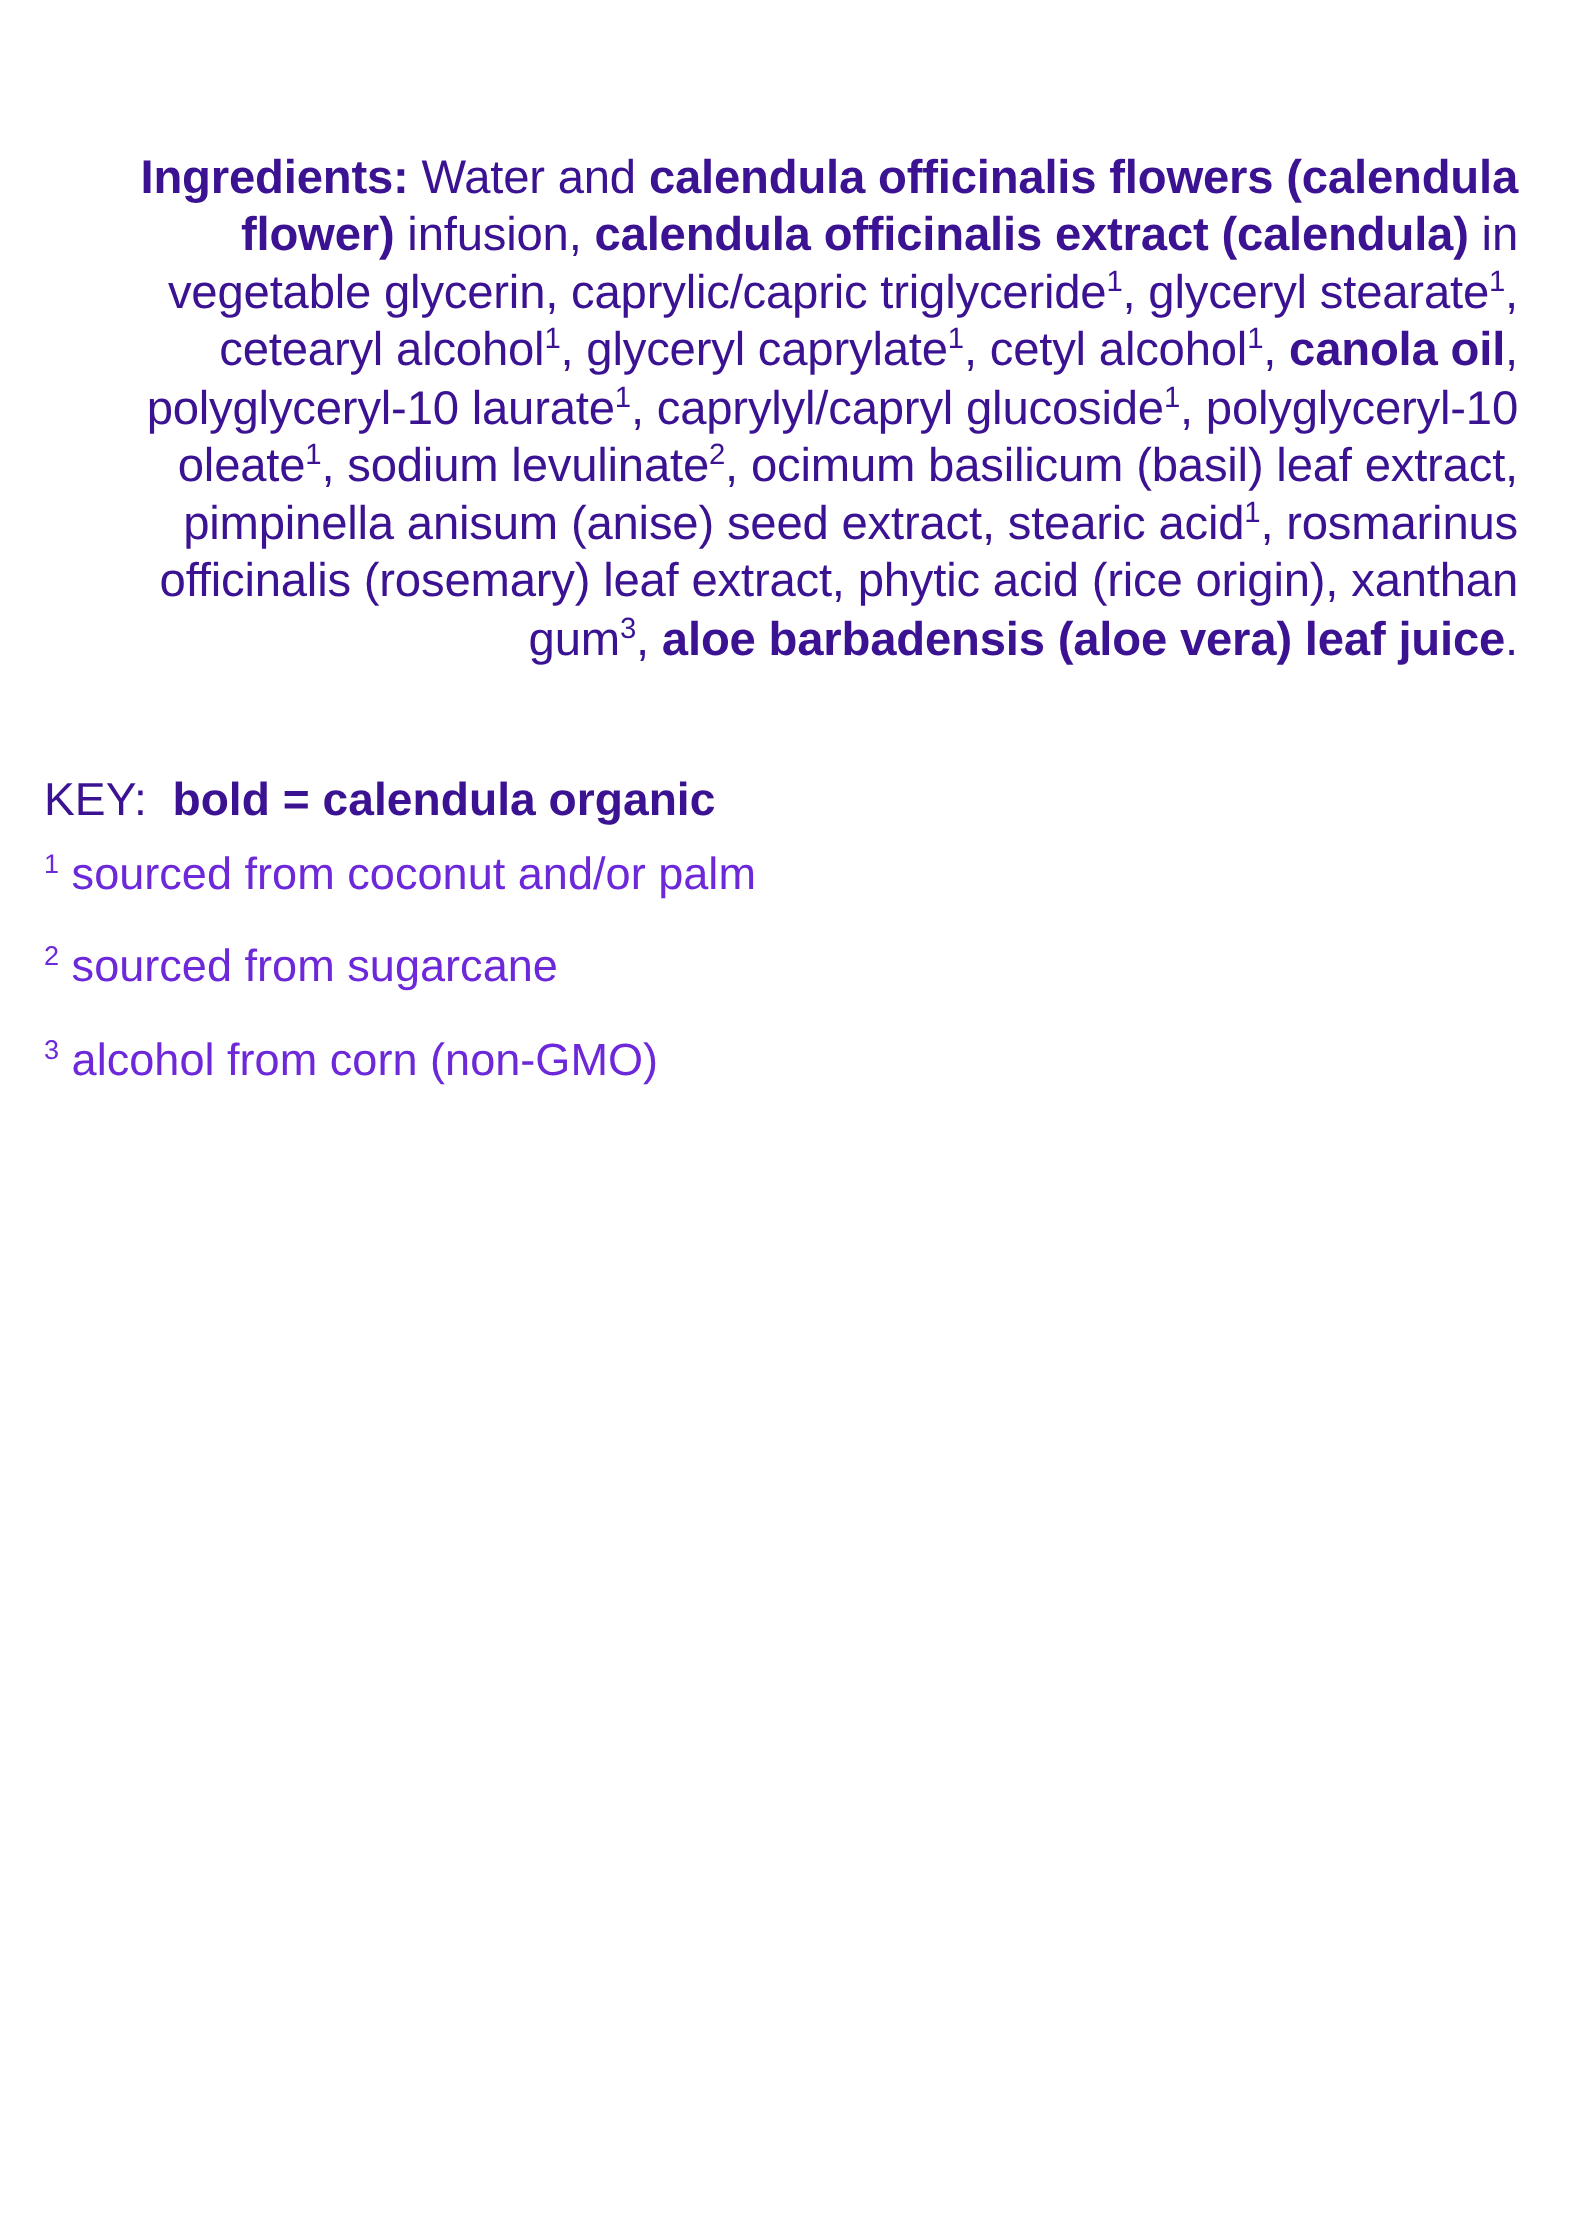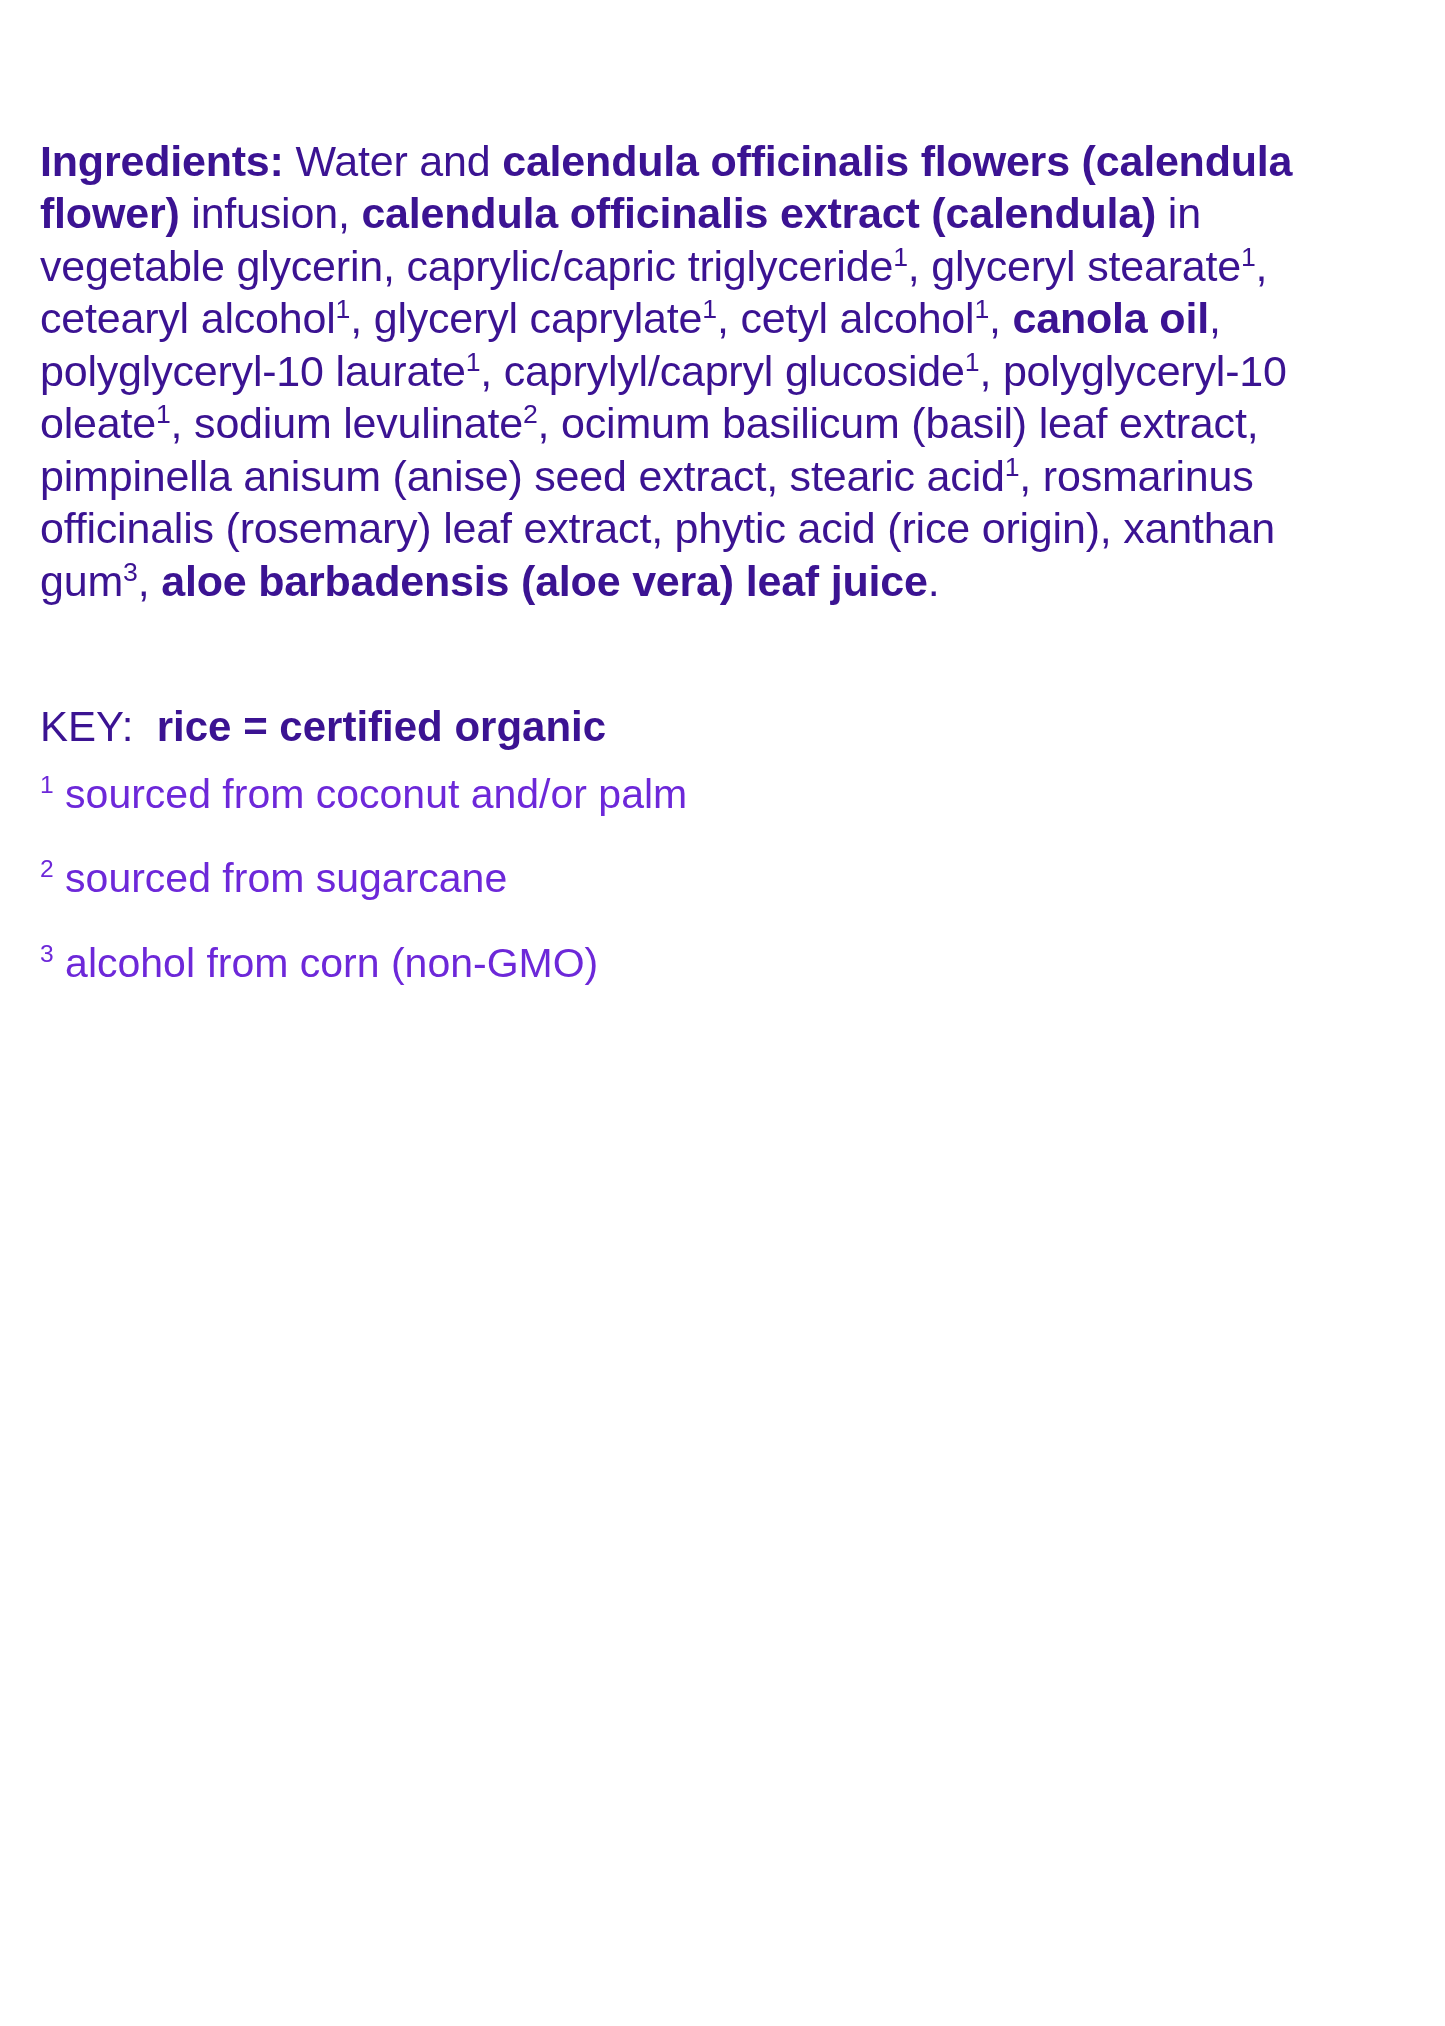--- a/index.html
+++ b/index.html
@@ -21,20 +21,21 @@
     padding: 92px 52px 0 40px;
     position: relative;
   }
   .ingredients {
     font-size: 43px;
     line-height: 1.22;
     letter-spacing: -0.2px;
     color: #3b1392;
     font-weight: 400;
     max-width: 1340px;
+    text-align: right;
   }
   .ingredients b,
   .bold {
     font-weight: 700;
   }
   sup {
     font-size: 0.62em;
     vertical-align: super;
     line-height: 0;
   }
@@ -75,21 +76,21 @@
 
 <div class="page">
 
   <p class="ingredients">
     <b>Ingredients:</b><span id="ingredients-body"><span> Water and </span><b>calendula officinalis flowers (calendula flower)</b><span> infusion, </span><b>calendula officinalis extract (calendula)</b><span> in vegetable glycerin, caprylic/capric triglyceride</span><sup>1</sup><span>, glyceryl stearate</span><sup>1</sup><span>, cetearyl alcohol</span><sup>1</sup><span>, glyceryl caprylate</span><sup>1</sup><span>, cetyl alcohol</span><sup>1</sup><span>, </span><b>canola oil</b><span>, polyglyceryl-10 laurate</span><sup>1</sup><span>, caprylyl/capryl glucoside</span><sup>1</sup><span>, polyglyceryl-10 oleate</span><sup>1</sup><span>, sodium levulinate</span><sup>2</sup><span>, ocimum basilicum (basil) leaf extract, pimpinella anisum (anise) seed extract, stearic acid</span><sup>1</sup><span>, rosmarinus officinalis (rosemary) leaf extract, phytic acid (rice origin), xanthan gum</span><sup>3</sup><span>, </span><b>aloe barbadensis (aloe vera) leaf juice</b><span>.</span></span>
   </p>
 
   <div class="key-block">
     <p class="key-line head">
       <span class="key-word">KEY:</span>&nbsp;
-      <span>rice = certified organic</span>
+      <span>bold = calendula organic</span>
     </p>
     <div id="key-footnotes">
         <p class="footnote"><span class="marker">1</span><span> sourced from coconut and/or palm</span></p>
         <p class="footnote fn-gap"><span class="marker">2</span><span> sourced from sugarcane</span></p>
         <p class="footnote fn-gap"><span class="marker">3</span><span> alcohol from corn (non-GMO)</span></p>
       </div>
   </div>
 
 </div>
 

